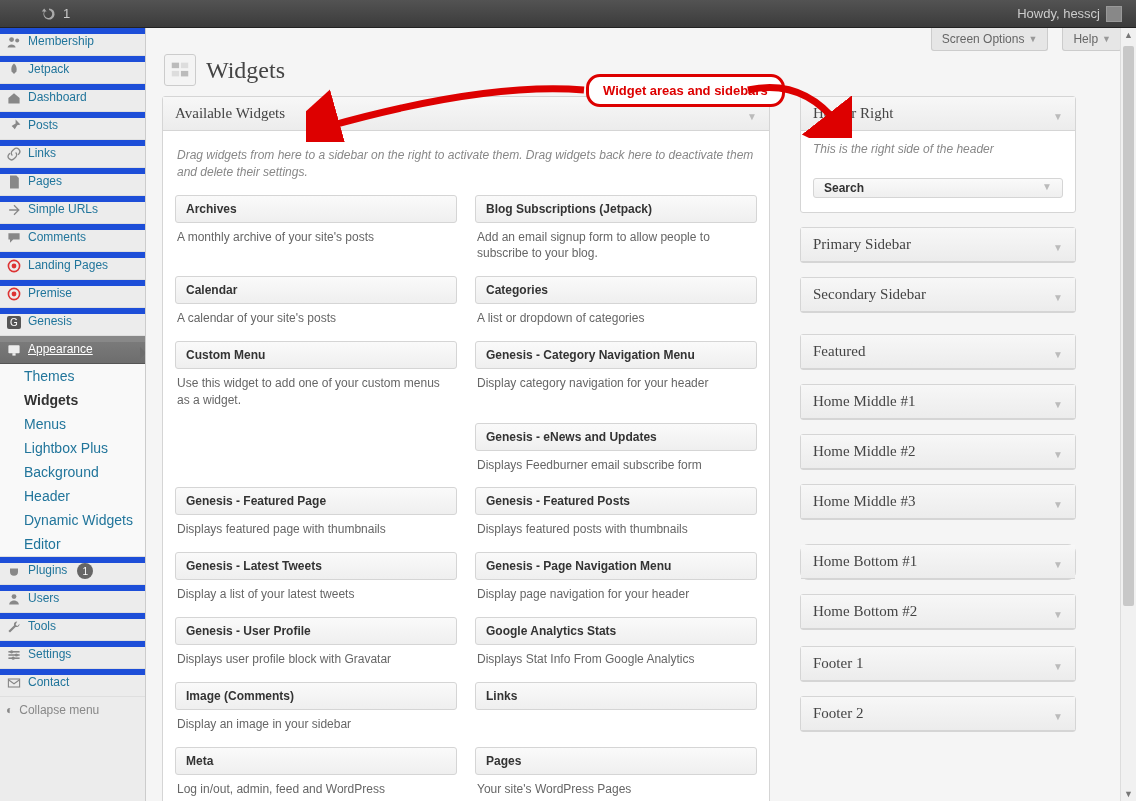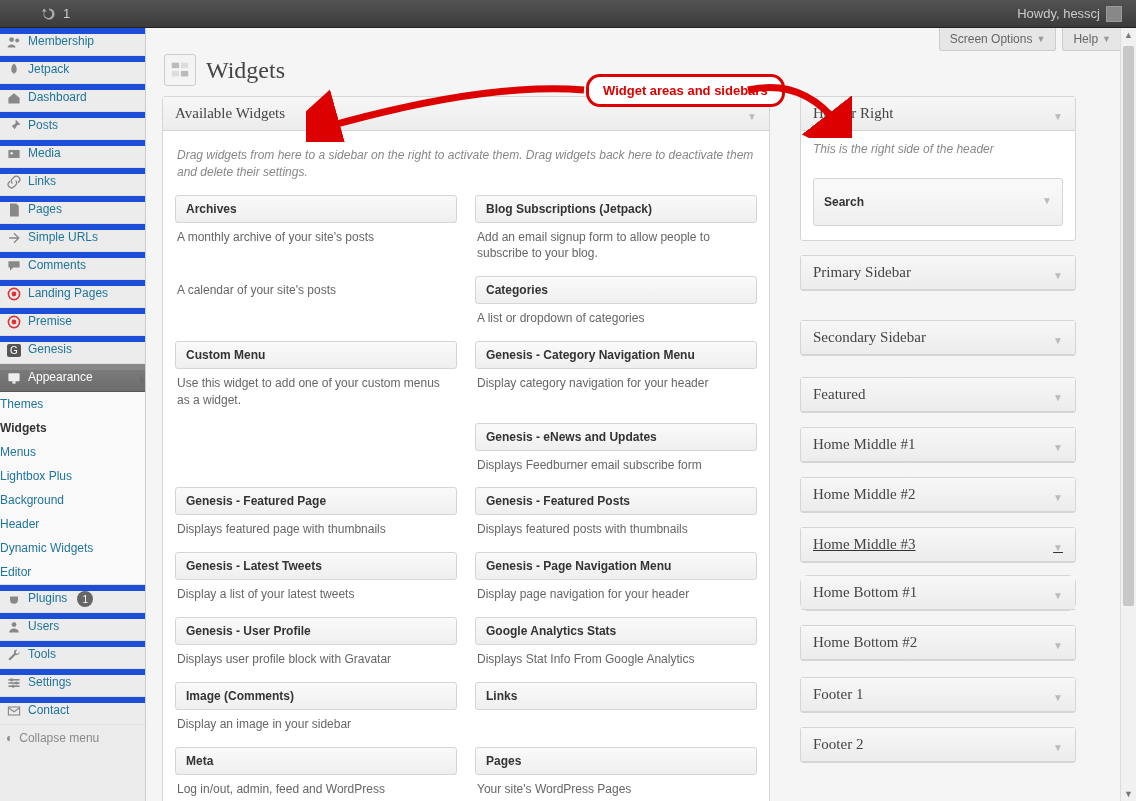--- a/index.html
+++ b/index.html
@@ -15,54 +15,54 @@
 .ab-ico.alone { margin-right: 0; }
 .avatar { width: 16px; height: 16px; background: #888; margin-left: 6px; border: 1px solid #999; }
 
 
 .wrap { flex: 1; display: flex; min-height: 0; }
 
 
 .sidebar { width: 146px; background: #ececec; border-right: 1px solid #ccc; overflow-y: auto; }
 .smenu { list-style: none; }
 .smenu li { display: flex; align-items: flex-start; padding: 0 6px; height: 28px; border-top: 6px solid #1d4ed8; border-bottom: 1px solid #dfdfdf; color: #21759B; cursor: pointer; font-size: 12px; gap: 6px; }
-.smenu li.active { background: #777; background: linear-gradient(#7a7a7a,#6d6d6d); color: #fff; border-top-color: #888; border-bottom-color: #555; position: relative; }
+.smenu li.active { background: #777; background: linear-gradient(#7a7a7a,#6d6d6d); color: #fff; border-top-color: #888; border-bottom-color: #555; position: relative; text-decoration: underline; }
 .smenu li.active .s-ico { fill: #eee; color: #eee; }
 .smenu li.active::after { content: ""; position: absolute; right: -7px; top: 50%; margin-top: -6px; border: 6px solid transparent; border-left-color: #6d6d6d; }
 .smenu .s-ico { width: 16px; height: 16px; display: inline-flex; align-items: center; justify-content: center; fill: #888; color: #888; font-size: 14px; }
 .submenu { list-style: none; background: #f9f9f9; border-bottom: 1px solid #dfdfdf; }
-.submenu li { height: 24px; display: flex; align-items: center; padding-left: 0; color: #21759B; font-size: 12px; cursor: pointer; border: none; }
+.submenu li { height: 24px; display: flex; align-items: center; padding-left: 24px; color: #21759B; font-size: 14px; cursor: pointer; border: none; }
 .submenu li.current { color: #333; font-weight: bold; }
 .s-badge { background: #666; color: #fff; border-radius: 9px; min-width: 16px; height: 16px; display: inline-flex; align-items: center; justify-content: center; font-size: 10px; padding: 0 4px; margin-left: 4px; }
 .collapse-row { display: flex; align-items: center; gap: 6px; padding: 6px; color: #888; cursor: pointer; font-size: 12px; }
 
 
 .content { flex: 1; overflow-y: auto; padding: 10px 16px 20px 16px; position: relative; }
-.screen-meta { position: absolute; right: 14px; top: 0; display: flex; gap: 6px; }
+.screen-meta { position: absolute; right: 14px; top: 0; display: flex; gap: 14px; }
 .sm-tab { background: #e6e6e6; border: 1px solid #ccc; border-top: none; padding: 4px 10px; font-size: 12px; color: #666; border-radius: 0 0 3px 3px; cursor: pointer; display: flex; align-items: center; gap: 4px; }
 .page-heading { display: flex; align-items: center; gap: 10px; margin: 16px 0 10px 2px; }
 .page-heading h2 { font-family: Georgia, serif; font-size: 24px; font-weight: normal; color: #444; }
 .pg-icon { width: 32px; height: 32px; background: #f4f4f4; border: 1px solid #ccc; border-radius: 3px; display: inline-flex; align-items: center; justify-content: center; }
 
 .cols { display: flex; gap: 30px; align-items: flex-start; }
 .col-left { width: 608px; }
 .col-right { width: 276px; }
 
 .panel { border: 1px solid #d5d5d5; border-radius: 3px; background: #fff; margin-bottom: 14px; }
 .panel-head { background: linear-gradient(#f7f7f7,#ececec); border-bottom: 1px solid #d5d5d5; padding: 8px 12px; font-family: Georgia, serif; font-size: 15px; color: #444; display: flex; align-items: flex-end; cursor: pointer; }
 .panel-head .sm-arrow { margin-left: auto; color: #bbb; font-size: 10px; }
 .panel-body { padding: 10px 12px 14px 12px; }
 .hint { color: #888; font-style: italic; font-size: 12px; margin: 6px 2px 14px 2px; line-height: 1.4; }
 
 .widget-grid { display: grid; grid-template-columns: 1fr 1fr; gap: 0 18px; }
 .wcell { margin-bottom: 14px; }
 .w-title { border: 1px solid #d5d5d5; background: linear-gradient(#fafafa,#efefef); border-radius: 3px; padding: 6px 10px; font-size: 12px; font-weight: bold; color: #333; cursor: move; }
 .w-desc { color: #666; font-size: 12px; padding: 6px 2px 0 2px; line-height: 1.4; }
 
-.dropzone-used { border: 1px solid #d5d5d5; background: linear-gradient(#fafafa,#efefef); border-radius: 3px; padding: 16px 10px; font-size: 12px; font-weight: bold; color: #333; display: flex; cursor: pointer; margin-top: 20px; }
+.dropzone-used { border: 1px solid #d5d5d5; background: linear-gradient(#fafafa,#efefef); border-radius: 3px; padding: 2px 10px; font-size: 12px; font-weight: bold; color: #333; display: flex; cursor: pointer; margin-top: 20px; }
 .dropzone-used .sm-arrow { margin-left: auto; color: #bbb; font-size: 10px; }
 
 
 .annotation-box { position: absolute; border: 3px solid #d00; border-radius: 14px; padding: 6px 14px; color: #d00; font-weight: bold; font-size: 13px; background: #fff; }
 .arrow-svg { position: absolute; pointer-events: none; }
 
 
 .right-scroll { position: absolute; right: 0; top: 28px; bottom: 0; width: 16px; background: #f1f1f1; border-left: 1px solid #ddd; }
 .right-scroll .thumb { position: absolute; left: 2px; right: 2px; top: 18px; height: 560px; background: #c8c8c8; border-radius: 2px; }
 .right-scroll .arr { position: absolute; left: 0; right: 0; text-align: center; font-size: 9px; color: #777; }
@@ -155,29 +155,20 @@
             </span>
             <span>Dashboard</span>
           </li>
           <li>
             <span class="s-ico">
               <svg viewBox="0 0 20 20" width="16" height="16">
                 <path d="M12 2l6 6-4 1-3 5-2-2-5 5 5-5-2-2 5-3z" fill="currentColor"></path>
               </svg>
             </span>
             <span>Posts</span>
-          </li>
-          <li>
-            <span class="s-ico">
-              <svg viewBox="0 0 20 20" width="16" height="16">
-                <rect x="3" y="5" width="14" height="10" fill="currentColor"></rect>
-                <circle cx="7" cy="9" r="1.5" fill="#ececec"></circle>
-              </svg>
-            </span>
-            <span>Media</span>
           </li>
           <li>
             <span class="s-ico">
               <svg viewBox="0 0 20 20" width="16" height="16">
                 <path d="M8 12a4 4 0 0 1 0-6l2-2a4 4 0 1 1 6 6l-1 1M12 8a4 4 0 0 1 0 6l-2 2a4 4 0 1 1-6-6l1-1" stroke="currentColor" fill="none" stroke-width="1.6"></path>
               </svg>
             </span>
             <span>Links</span>
           </li>
           <li>
@@ -360,20 +351,21 @@
               <div class="widget-grid" id="widget-grid">
                   <div class="wcell">
                     <div class="w-title">Archives</div>
                     <div class="w-desc">A monthly archive of your site's posts</div>
                   </div>
                   <div class="wcell">
                     <div class="w-title">Blog Subscriptions (Jetpack)</div>
                     <div class="w-desc">Add an email signup form to allow people to subscribe to your blog.</div>
                   </div>
                   <div class="wcell">
+                    <div class="w-title">Calendar</div>
                     <div class="w-desc">A calendar of your site's posts</div>
                   </div>
                   <div class="wcell">
                     <div class="w-title">Categories</div>
                     <div class="w-desc">A list or dropdown of categories</div>
                   </div>
                   <div class="wcell">
                     <div class="w-title">Custom Menu</div>
                     <div class="w-desc">Use this widget to add one of your custom menus as a widget.</div>
                   </div>
@@ -438,21 +430,21 @@
             </div>
             <div class="panel-body">
               <div class="hint" style="margin:0 0 10px 0;">This is the right side of the header</div>
               <div class="dropzone-used">
                 <span>Search</span>
                 <span class="sm-arrow">▼</span>
               </div>
             </div>
           </div>
           <div id="zone-list">
-              <div class="panel" style="margin-bottom: 29px;">
+              <div class="panel" style="margin-bottom: 14px;">
                 <div class="panel-head">
                   <span>Primary Sidebar</span>
                   <span class="sm-arrow">▼</span>
                 </div>
               </div>
               <div class="panel" style="margin-bottom: 21px;">
                 <div class="panel-head">
                   <span>Secondary Sidebar</span>
                   <span class="sm-arrow">▼</span>
                 </div>
@@ -468,21 +460,21 @@
                   <span>Home Middle #1</span>
                   <span class="sm-arrow">▼</span>
                 </div>
               </div>
               <div class="panel" style="margin-bottom: 14px;">
                 <div class="panel-head">
                   <span>Home Middle #2</span>
                   <span class="sm-arrow">▼</span>
                 </div>
               </div>
-              <div class="panel" style="margin-bottom: 12px; text-decoration: underline;">
+              <div class="panel" style="margin-bottom: 24px;">
                 <div class="panel-head">
                   <span>Home Middle #3</span>
                   <span class="sm-arrow">▼</span>
                 </div>
               </div>
               <div class="panel" style="margin-bottom: 14px; border-radius: 8px;">
                 <div class="panel-head">
                   <span>Home Bottom #1</span>
                   <span class="sm-arrow">▼</span>
                 </div>

